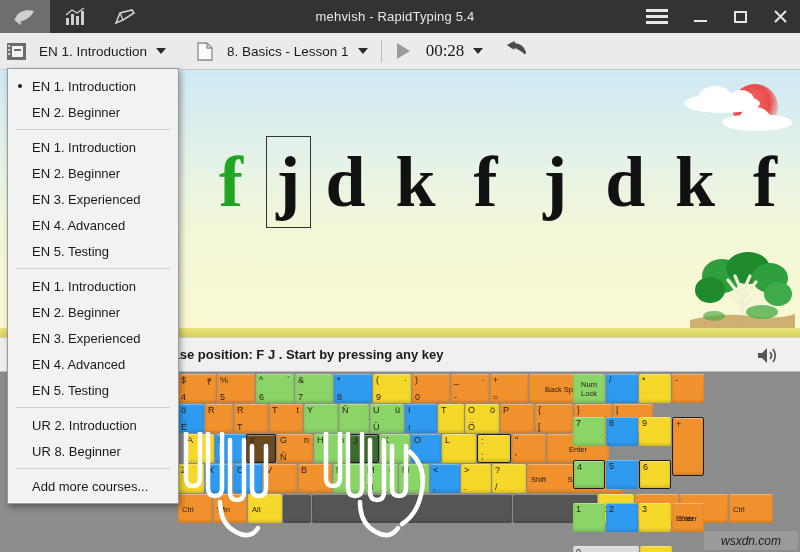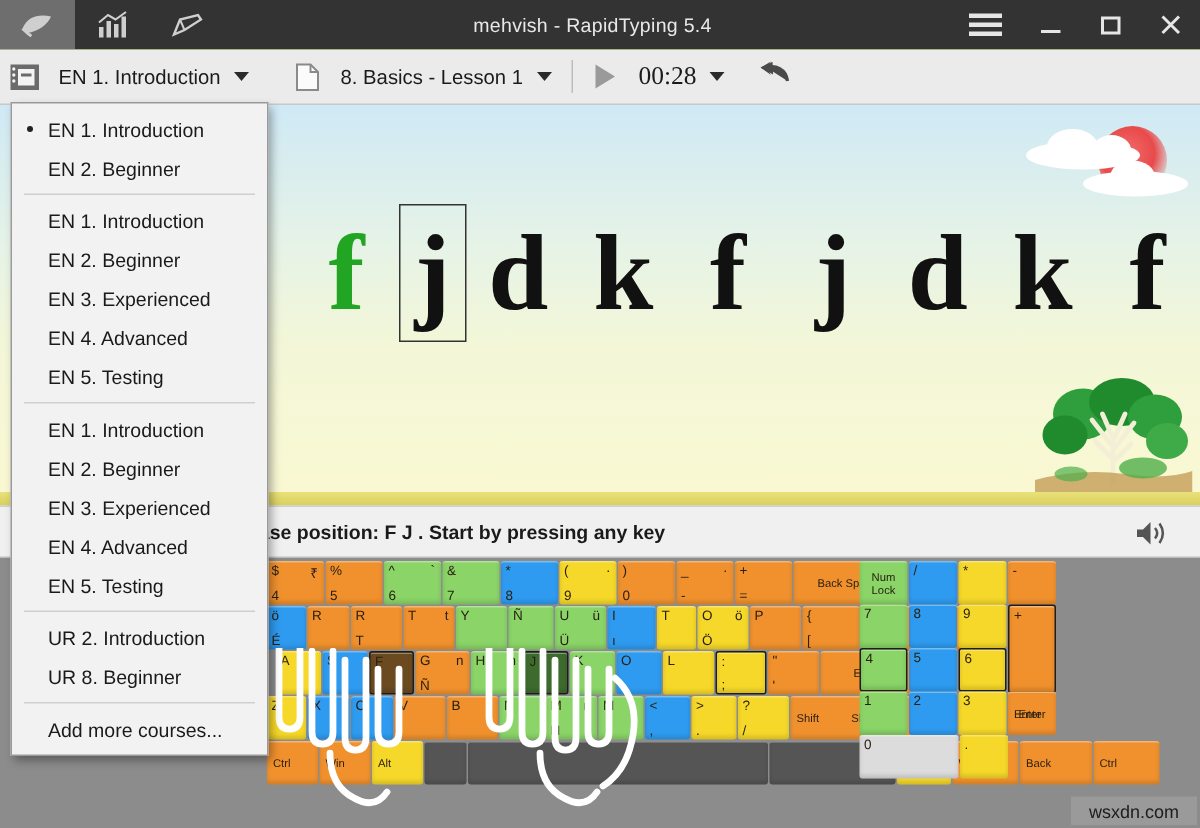--- a/index.html
+++ b/index.html
@@ -1,19 +1,19 @@
 <!DOCTYPE html>
 <html><head>
 <meta charset="utf-8">
 <style>
   * { box-sizing: border-box; margin:0; padding:0; }
   html,body { width:800px; height:552px; overflow:hidden; background:#3a3a3a;
     font-family:"Liberation Sans", sans-serif; }
 
-  #app { position:relative; width:800px; height:552px; background:#84cc16;border-radius:16px; }
+  #app { position:relative; width:800px; height:552px; background:#14b8a6;border-radius:16px; }
 
   
   .titlebar { position:absolute; left:0; top:0; width:800px; height:33px;
     background:#333333; display:flex; align-items:stretch; }
   .tabicons { display:flex; height:33px; }
   .tabicon { width:50px; height:33px; display:flex; align-items:center;
     justify-content:center; }
   .tabicon.active { background:#6e6e6e; }
   .tabicon svg { display:block; }
 
@@ -102,28 +102,28 @@
   .key .tl { position:absolute; left:3px; top:1px; font-size:9px; }
   .key .bl { position:absolute; left:3px; bottom:1px; font-size:9px; }
   .key .tr { position:absolute; right:4px; top:1px; font-size:9px; }
   .key .ct { position:absolute; left:0; right:0; top:50%; transform:translateY(-50%);
     text-align:center; font-size:7.5px; }
   .key .lb { position:absolute; left:4px; top:50%; transform:translateY(-50%);
     font-size:7.5px; }
   .key.hi { border:1.5px solid #1d1d1d; }
 
   .numpad { position:absolute; left:553px; top:2px; }
-  .nrow { display:flex; height:29px; margin-bottom:0;padding-left:20px; }
+  .nrow { display:flex; height:29px; margin-bottom:14px;padding-left:20px; }
 
   .hands { position:absolute; left:178px; top:60px; width:380px; height:120px;
     pointer-events:none; }
 
-  .watermark { position:absolute; right:2px; bottom:2px; width:84px; height:19px;
+  .watermark { position:absolute; right:2px; bottom:2px; width:94px; height:19px;
     background:#9a9a9a; color:#1c1c1c; font-size:12px; display:flex;
-    align-items:center; justify-content:center; }
+    align-items:center; justify-content:center;font-style:italic; }
 
   
   .menu { position:absolute; left:7px; top:68px; width:172px;
     background:#f2f2f2; border:1px solid #9a9a9a;
     box-shadow:2px 3px 6px rgba(0,0,0,.35); padding:4px 0; z-index:50; }
   .mitem { height:26px; display:flex; align-items:center; padding-left:24px;
     font-size:13px; color:#1a1a1a; position:relative; white-space:nowrap; }
   .mitem .dot { position:absolute; left:10px; top:11px; width:4px; height:4px;
     border-radius:50%; background:#222; }
   .msep { height:1px; background:#cfcfcf; margin:4px 8px; }

